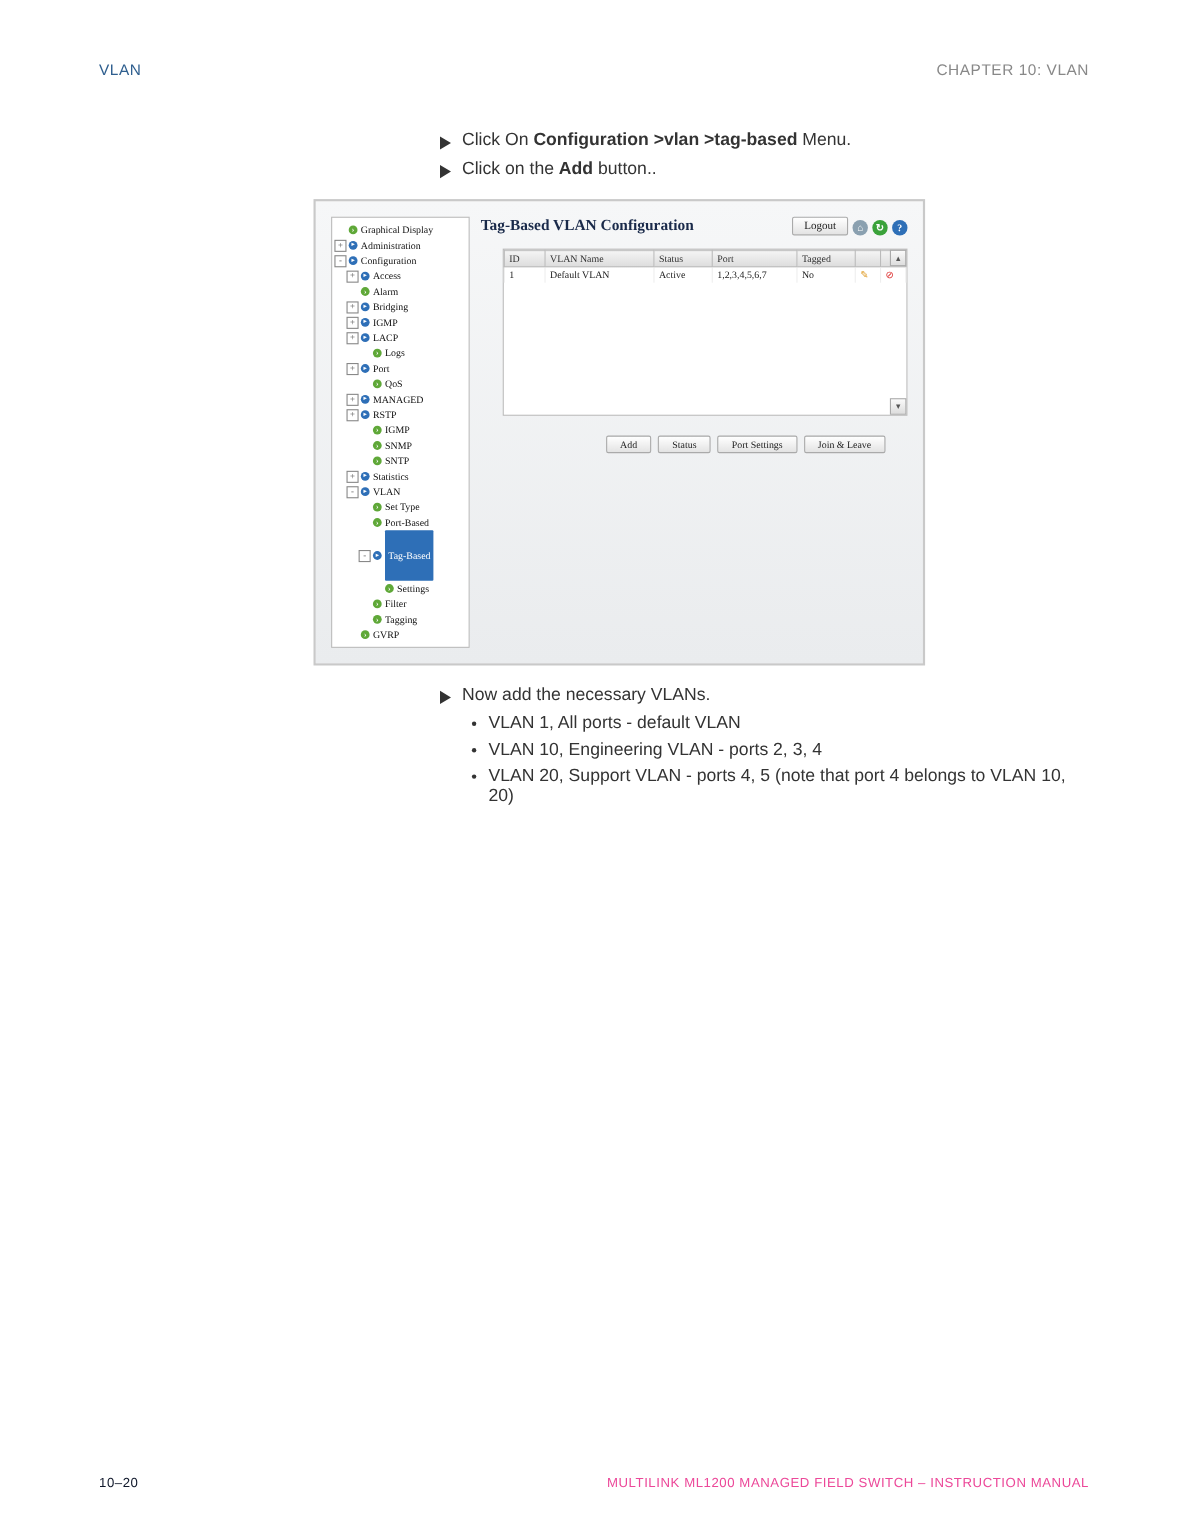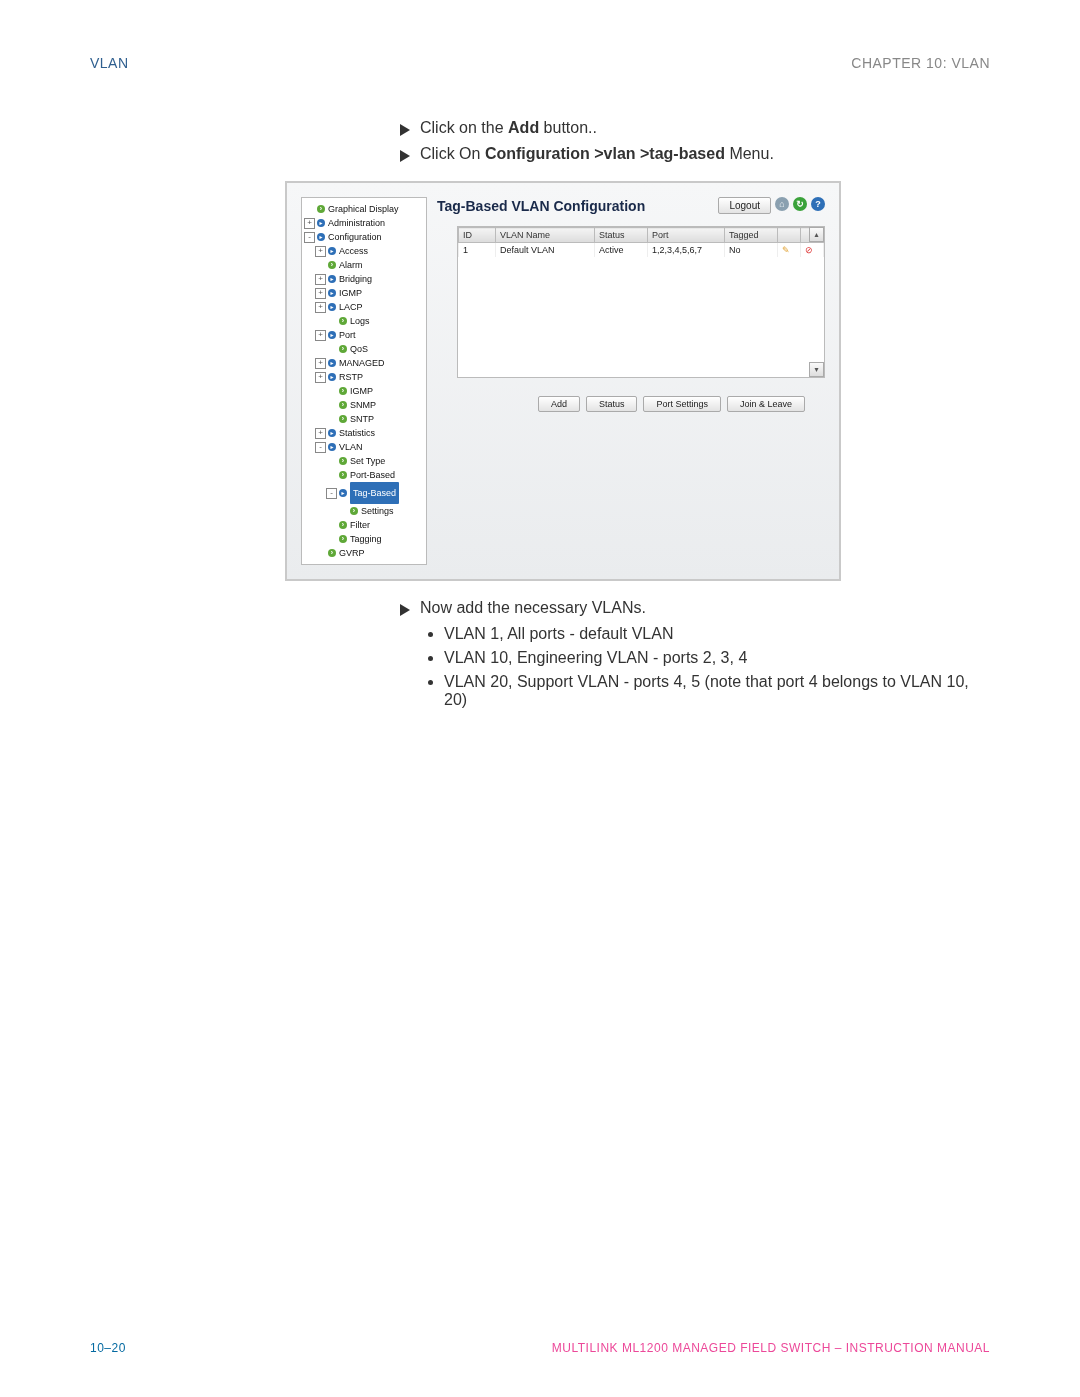--- a/index.html
+++ b/index.html
@@ -6,72 +6,72 @@
   .page{width:1080px;height:1397px;position:relative;box-sizing:border-box;padding:55px 90px 0 90px}
   .hdr{display:flex;justify-content:space-between;font-size:14px;letter-spacing:.5px;margin-bottom:48px}
   .hdr-left{color:#2f5f8f;text-transform:uppercase}
   .hdr-right{color:#888;text-transform:uppercase}
   .intro{font-size:16px;color:#333;margin-left:195px;margin-bottom:22px}
   .steps{margin-left:310px}
   .step{display:flex;align-items:flex-start;font-size:16px;color:#333;margin-bottom:8px}
   .tri{display:inline-block;width:0;height:0;border-top:6px solid transparent;border-bottom:6px solid transparent;border-left:10px solid #333;margin-right:10px;margin-top:5px;flex:none}
   .step b{font-weight:700}
   
-  .shot{margin:18px 0 18px 195px;width:556px;border:2px solid #c9c9c9;background:linear-gradient(#f6f7f8,#eaecee);padding:14px;box-sizing:border-box;font-family:Liberation Sans, sans-serif}
+  .shot{margin:18px 0 18px 195px;width:556px;border:2px solid #c9c9c9;background:linear-gradient(#f6f7f8,#eaecee);padding:14px;box-sizing:border-box;font-family:Liberation Serif, serif}
   .shot-inner{display:flex;gap:10px}
   .tree{width:120px;background:#fff;border:1px solid #bbb;font-size:9px;line-height:14px;padding:4px 2px;color:#111}
   .tree .row{display:flex;align-items:center;white-space:nowrap}
   .tree .pm{display:inline-flex;width:9px;height:9px;border:1px solid #888;align-items:center;justify-content:center;font-size:8px;line-height:8px;margin-right:2px;color:#555}
   .tree .sp{display:inline-block}
   .tree .dot{width:8px;height:8px;border-radius:50%;background:#5fa838;margin-right:3px;display:inline-flex;align-items:center;justify-content:center;color:#fff;font-size:7px;font-weight:bold;flex:none}
   .tree .arrow{width:8px;height:8px;border-radius:50%;background:#2e6fb7;margin-right:3px;display:inline-flex;align-items:center;justify-content:center;color:#fff;font-size:6px;flex:none}
-  .tree .sel{background:#2e6fb7;color:#fff;padding:4px 3px;border-radius:1px}
+  .tree .sel{background:#2e6fb7;color:#fff;padding:16px 3px;border-radius:1px}
   .content{flex:1;display:flex;flex-direction:column}
   .titlebar{display:flex;align-items:center;justify-content:space-between;margin-bottom:12px}
   .titlebar h3{margin:0;font-size:14px;font-weight:bold;color:#1a2a4a}
-  .tb-right{display:flex;align-items:flex-start;gap:4px}
+  .tb-right{display:flex;align-items:flex-end;gap:4px}
   .logout{font-size:10px;background:linear-gradient(#fff,#e3e3e3);border:1px solid #aaa;padding:2px 10px;border-radius:2px}
   .circ{width:14px;height:14px;border-radius:50%;display:inline-flex;align-items:center;justify-content:center;font-size:9px;color:#fff;font-weight:bold}
   .c-grey{background:#8aa0b0}.c-green{background:#3aa23a}.c-blue{background:#2e6fb7}
   .tbl-wrap{border:1px solid #bbb;background:#fff;height:150px;position:relative;margin:0 0 18px 20px}
   .tbl{width:100%;border-collapse:collapse;font-size:9px;color:#222}
   .tbl th{background:linear-gradient(#f4f4f4,#dcdcdc);border:1px solid #bbb;padding:2px 4px;text-align:left;font-weight:normal;color:#333}
   .tbl td{border-left:1px solid #eee;border-right:1px solid #eee;padding:2px 4px}
   .edit-ico{color:#e0a030}.del-ico{color:#d33}
   .scroll-up,.scroll-dn{position:absolute;right:0;width:13px;height:13px;background:linear-gradient(#fafafa,#ddd);border:1px solid #aaa;font-size:8px;display:flex;align-items:center;justify-content:center;color:#555}
   .scroll-up{top:0}.scroll-dn{bottom:0}
   .btn-row{display:flex;justify-content:flex-end;gap:6px;padding-right:20px}
   .btn{font-size:9px;background:linear-gradient(#fff,#e3e3e3);border:1px solid #aaa;padding:2px 12px;border-radius:2px}
   
   .after{margin-left:310px}
   .plain{font-size:16px;color:#333;margin:4px 0 4px 24px}
   .bullets{margin:8px 0 0 44px;padding:0}
   .bullets li{font-size:16px;color:#333;margin-bottom:6px;list-style:disc}
   .footer{position:absolute;bottom:42px;left:90px;right:90px;display:flex;justify-content:space-between;font-size:12px;letter-spacing:.5px}
-  .footer-left{color:#0369a1}
+  .footer-left{color:#0f172a}
   .footer-right{color:#ec4899;text-transform:uppercase}
 </style>
 </head>
 <body>
 
 <div class="page">
   <div class="hdr">
     <span class="hdr-left">Vlan</span>
     <span class="hdr-right">CHAPTER 10: VLAN</span>
   </div>
 
 
   <div class="steps">
     <div class="step">
       <span class="tri"></span>
-      <span><span>Click on the </span><b>Add</b><span> button..</span></span>
+      <span><span>Click On </span><b>Configuration &gt;vlan &gt;tag-based</b><span> Menu.</span></span>
     </div>
     <div class="step">
       <span class="tri"></span>
-      <span><span>Click On </span><b>Configuration &gt;vlan &gt;tag-based</b><span> Menu.</span></span>
+      <span><span>Click on the </span><b>Add</b><span> button..</span></span>
     </div>
   </div>
 
   <div class="shot">
     <div class="shot-inner">
       <div class="tree" id="tree">
           <div class="row">
             <span class="sp" style="width: 0px;"></span>
             <span class="sp" style="width: 13px;"></span>
             <span class="dot">›</span>

